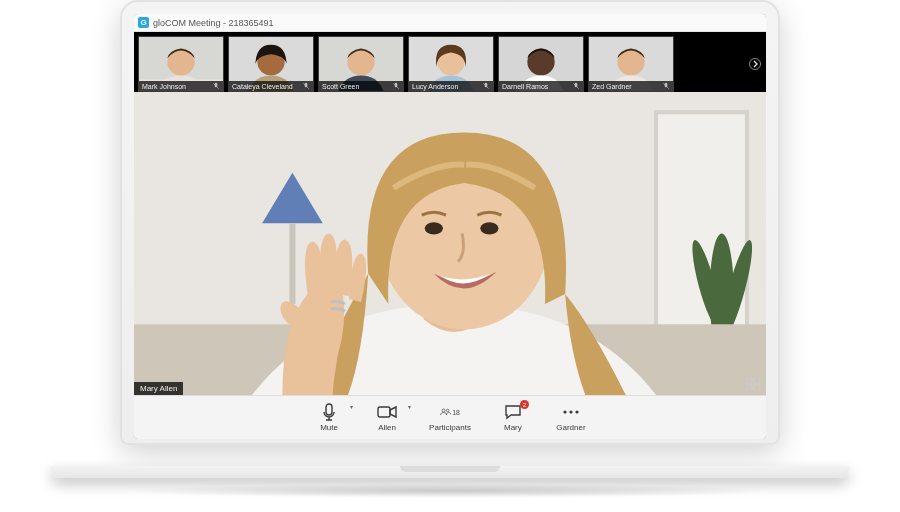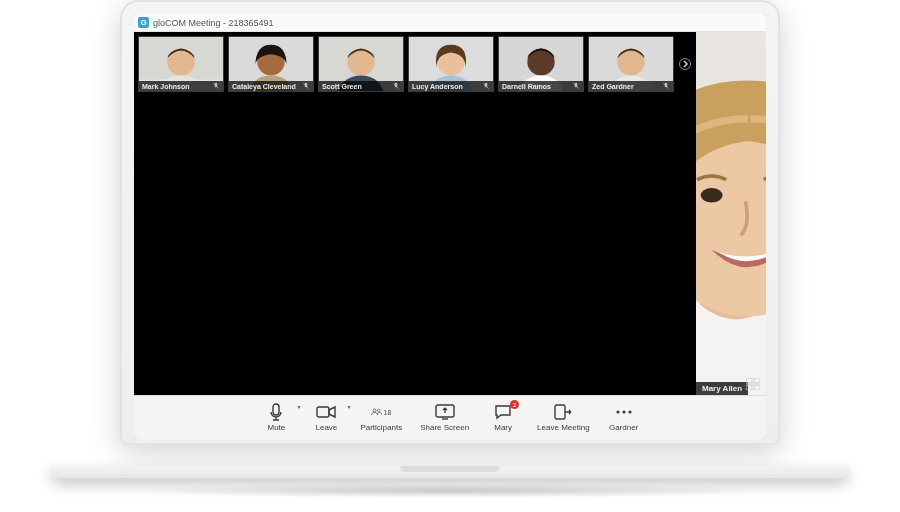--- a/index.html
+++ b/index.html
@@ -50,22 +50,21 @@
   }
   .titlebar .logo {
     width: 11px; height: 11px;
     display: inline-flex; align-items: center; justify-content: center;
     border-radius: 2px; background: #2aa7df; color: #fff; font-size: 8px; font-weight: bold;
   }
   .video-area {
     flex: 1;
     background: #000;
     display: flex;
-    flex-direction: row;
-    font-weight: bold;
+    flex-direction: column;
   }
   .thumbnails {
     height: 60px;
     display: flex;
     align-items: stretch;
     padding: 4px 4px 0 4px;
     gap: 4px;
     position: relative;
   }
   .thumb {
@@ -120,21 +119,21 @@
     color: #ccc;
     display: flex; align-items: center; justify-content: center;
   }
   .toolbar {
     height: 44px;
     background: #f4f4f4;
     border-top: 1px solid #ddd;
     display: flex;
     align-items: center;
     justify-content: center;
-    gap: 10px;
+    gap: 18px;
   }
   .tbtn {
     display: flex;
     flex-direction: column;
     align-items: center;
     font-size: 8px;
     color: #3a3a3a;
     gap: 2px;
     position: relative;
     padding: 2px 4px;
@@ -398,66 +397,47 @@
         </div>
 
         <div class="tbtn">
           <span class="chev">▾</span>
           <span class="icon">
             <svg width="20" height="14" viewBox="0 0 20 14">
                 <rect x="1" y="2" width="12" height="10" rx="2" fill="none" stroke="#3a3a3a" stroke-width="1.4"></rect>
                 <path d="M13 5l6-3v10l-6-3z" fill="none" stroke="#3a3a3a" stroke-width="1.4"></path>
               </svg>
           </span>
-          <span>Leave</span>
+          <span>Allen</span>
         </div>
 
         <div class="tbtn">
           <span class="icon" style="flex-direction:row">
             <svg width="22" height="14" viewBox="0 0 22 14">
                 <circle cx="7" cy="4" r="3" fill="none" stroke="#3a3a3a" stroke-width="1.3"></circle>
                 <path d="M1 13c0-3 3-5 6-5s6 2 6 5" fill="none" stroke="#3a3a3a" stroke-width="1.3"></path>
                 <circle cx="15" cy="4" r="2.5" fill="none" stroke="#3a3a3a" stroke-width="1.2"></circle>
                 <path d="M12 12c1-3 3-4 5-4 2 0 4 1 4 4" fill="none" stroke="#3a3a3a" stroke-width="1.2"></path>
               </svg>
             <span class="count">18</span>
           </span>
           <span>Participants</span>
         </div>
 
-        <div class="tbtn">
-          <span class="icon">
-            <svg width="20" height="16" viewBox="0 0 20 16">
-                <rect x="1" y="1" width="18" height="12" rx="2" fill="none" stroke="#3a3a3a" stroke-width="1.4"></rect>
-                <path d="M7 15h6" stroke="#3a3a3a" stroke-width="1.4"></path>
-                <path d="M10 9V4m0 0l-2 2m2-2l2 2" fill="none" stroke="#3a3a3a" stroke-width="1.3"></path>
-              </svg>
-          </span>
-          <span>Share Screen</span>
-        </div>
 
         <div class="tbtn">
           <span class="badge">2</span>
           <span class="icon">
             <svg width="18" height="16" viewBox="0 0 18 16">
                 <path d="M2 2h14v9H7l-4 3v-3H2z" fill="none" stroke="#3a3a3a" stroke-width="1.4"></path>
               </svg>
           </span>
           <span>Mary</span>
         </div>
 
-        <div class="tbtn">
-          <span class="icon">
-            <svg width="18" height="16" viewBox="0 0 18 16">
-                <rect x="1" y="1" width="10" height="14" rx="1.5" fill="none" stroke="#3a3a3a" stroke-width="1.4"></rect>
-                <path d="M11 8h6m0 0l-2-2m2 2l-2 2" fill="none" stroke="#3a3a3a" stroke-width="1.4"></path>
-              </svg>
-          </span>
-          <span>Leave Meeting</span>
-        </div>
 
         <div class="tbtn">
           <span class="icon">
             <svg width="20" height="8" viewBox="0 0 20 8">
                 <circle cx="4" cy="4" r="1.6" fill="#3a3a3a"></circle>
                 <circle cx="10" cy="4" r="1.6" fill="#3a3a3a"></circle>
                 <circle cx="16" cy="4" r="1.6" fill="#3a3a3a"></circle>
               </svg>
           </span>
           <span>Gardner</span>

